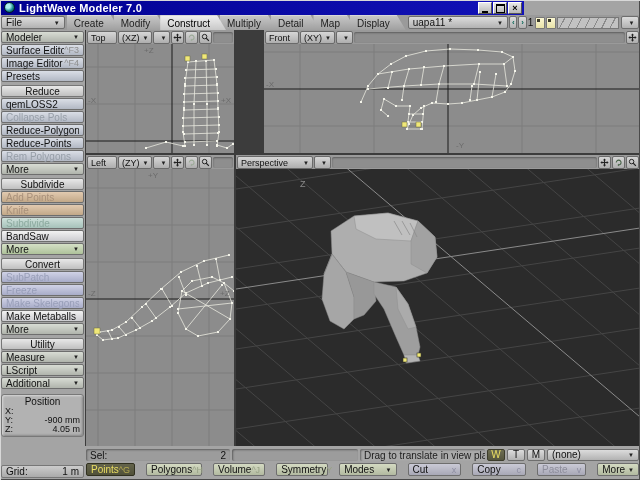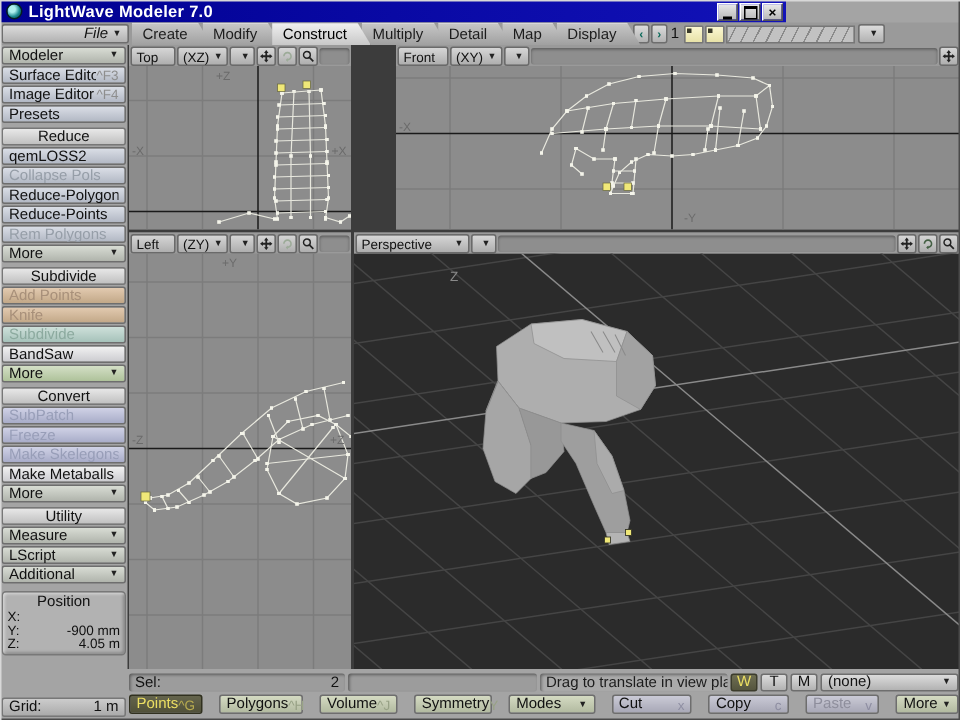--- a/index.html
+++ b/index.html
@@ -17,21 +17,21 @@
   .win-btns{margin-left:auto;display:flex;gap:1px;}
   .win-btn{width:14px;height:12px;background:linear-gradient(#e8e8e8,#b8b8b8);border:1px solid;
            border-color:#fff #555 #555 #fff;font-size:9px;line-height:10px;text-align:center;
            font-weight:bold;box-sizing:border-box;color:#000;}
   .min-glyph{display:inline-block;width:6px;border-bottom:2px solid #000;height:8px;}
   .max-glyph{display:inline-block;width:7px;height:6px;border:1px solid #000;border-top-width:2px;margin-top:1px;}
   
   .tabrow{left:0;top:15px;width:640px;height:15px;background:#9a9a9a;display:flex;align-items:stretch;}
   .btn{background:linear-gradient(#dcdcdc,#b2b2b2);border:1px solid #6e6e6e;border-radius:2px;
        display:flex;align-items:center;padding:0 4px;box-sizing:border-box;}
-  .file-btn{width:85px;margin:1px 1px 1px 1px;justify-content:flex-end;font-style:italic;}
+  .file-btn{width:85px;margin:1px 1px 1px 1px;justify-content:space-between;}
   .dd-arrow{font-size:6px;color:#222;margin-left:3px;}
   .tabs{display:flex;margin-left:1px;}
   .tab{position:relative;margin-right:-6px;padding:1px 16px 0 7px;line-height:13px;color:#1c1c1c;
        background:linear-gradient(#c6c6c6,#a0a0a0);border-top:1px solid #d8d8d8;
        clip-path:polygon(0 0,calc(100% - 9px) 0,100% 100%,0 100%);
        filter:drop-shadow(1px 0 0 #666);}
   .tab.active{background:linear-gradient(#eeeeee,#c8c8c8);z-index:5;color:#000;}
   .obj-dd{width:136px;margin:1px 0;justify-content:space-between;margin-left:8px;}
   .nav-btn{width:11px;margin:1px 0 1px 1px;justify-content:center;padding:0;font-size:8px;font-weight:bold;color:#0a6a5a;}
   .layer-num{width:10px;text-align:center;line-height:15px;color:#111;}
@@ -121,20 +121,24 @@
   </div>
   <div class="tabs">
     <div class="tab">Create</div>
     <div class="tab">Modify</div>
     <div class="tab active">Construct</div>
     <div class="tab">Multiply</div>
     <div class="tab">Detail</div>
     <div class="tab">Map</div>
     <div class="tab">Display</div>
   </div>
+  <div class="btn obj-dd">
+    <span>uapa11 *</span>
+    <span class="dd-arrow">▼</span>
+  </div>
   <div class="btn nav-btn">
       <span>‹</span>
     </div>
   <div class="btn nav-btn">
       <span>›</span>
     </div>
   <div class="layer-num">1</div>
   <div class="layer-tab"></div>
   <div class="layer-tab"></div>
   <div class="layer-hatch"></div>
@@ -399,21 +403,21 @@
         </g>
         <g font-size="8" fill="#6b6b6b" font-family="Liberation Sans,sans-serif">
           <text x="2" y="43">-X</text>
           <text x="392" y="43">+X</text>
           <text x="192" y="104">-Y</text>
         </g>
       </svg>
     </div>
   </div>
 
-  <div class="vp" style="left:1px;top:125px;width:148px;height:291px;">
+  <div class="vp" style="left:1px;top:125px;width:148px;height:291px;border-radius:22px;">
     <div class="vp-head">
       <div class="seg" style="width:30px">
           <span>Left</span>
         </div>
       <div class="seg">
           <span>(ZY)</span>
           <span class="dd-arrow">▼</span>
         </div>
       <div class="seg">
           <span class="dd-arrow">▼</span>

